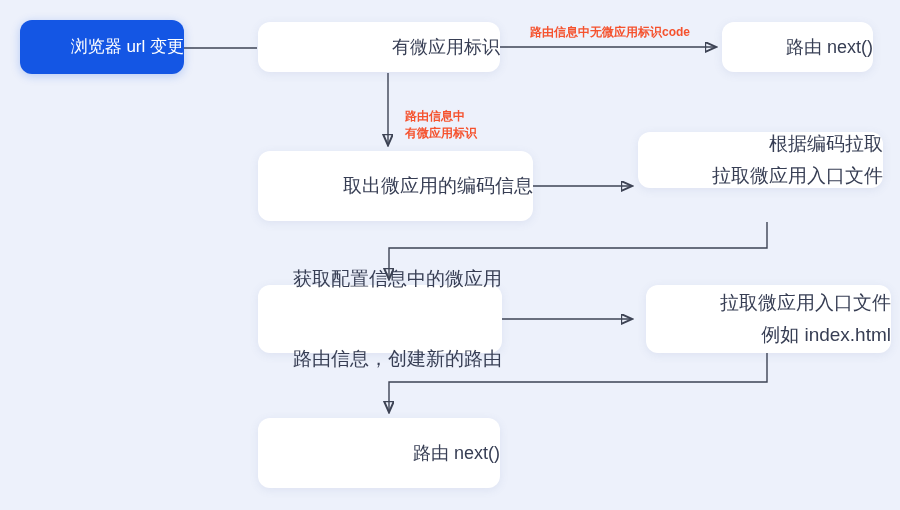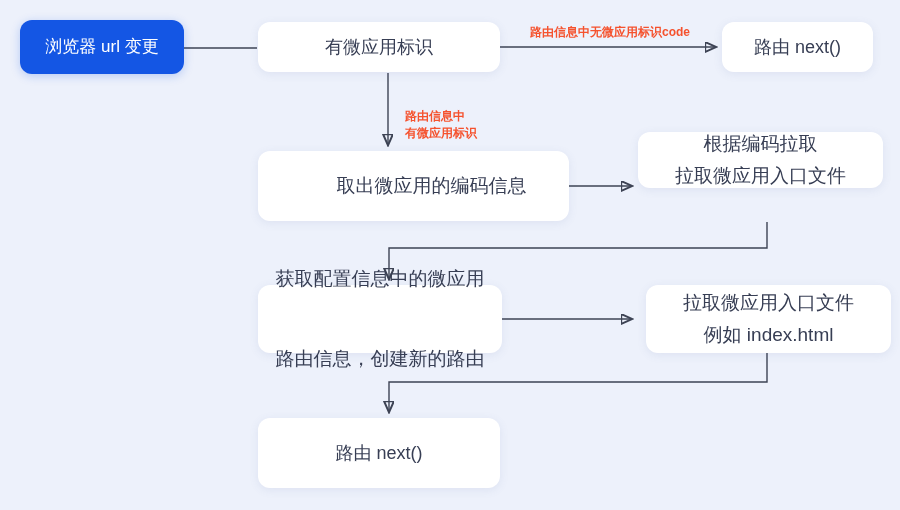--- a/index.html
+++ b/index.html
@@ -10,37 +10,37 @@
     background: #edf1fb;
     font-family: "Liberation Sans", "DejaVu Sans", sans-serif;
     overflow: hidden;
   }
   .node {
     position: absolute;
     background: #ffffff;
     border-radius: 12px;
     display: flex;
     flex-direction: column;
-    align-items: center;
+    align-items: flex-end;
     justify-content: center;
     color: #373e54;
     font-size: 19px;
     font-weight: 500;
     line-height: 32px;
     text-align: center;
     box-shadow: 0 2px 10px rgba(82, 100, 158, 0.10);
   }
   #node-start {
     left: 20px; top: 20px; width: 164px; height: 54px;
     background: #1456e4; color: #ffffff; font-size: 17px;
     box-shadow: 0 2px 10px rgba(20, 86, 228, 0.25);
   }
   #node-listen    { left: 258px; top: 22px;  width: 242px; height: 50px; font-size: 18px; }
   #node-next-top  { left: 722px; top: 22px;  width: 151px; height: 50px; font-size: 18px; }
-  #node-extract   { left: 258px; top: 151px; width: 275px; height: 70px; padding-left: 36px; }
+  #node-extract   { left: 258px; top: 151px; width: 275px; height: 70px; }
   #node-fetch-config { left: 638px; top: 132px; width: 245px; height: 56px; }
   #node-create-route { left: 258px; top: 285px; width: 244px; height: 68px; gap: 48px; }
   #node-fetch-entry  { left: 638px; top: 285px; width: 245px; height: 68px; margin-left: 8px; }
   #node-next-bottom  { left: 258px; top: 418px; width: 242px; height: 70px; font-size: 18px; }
 
   .edge-label {
     position: absolute;
     color: #f5522e;
     font-weight: bold;
     font-size: 12px;

